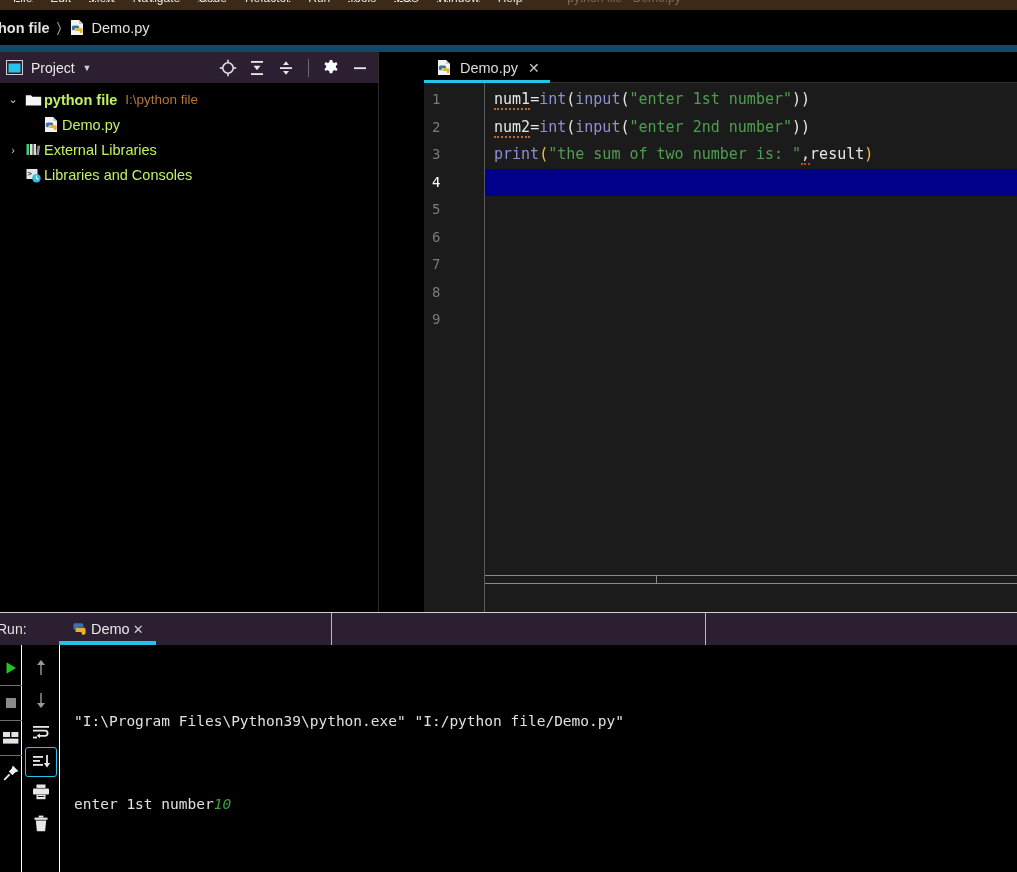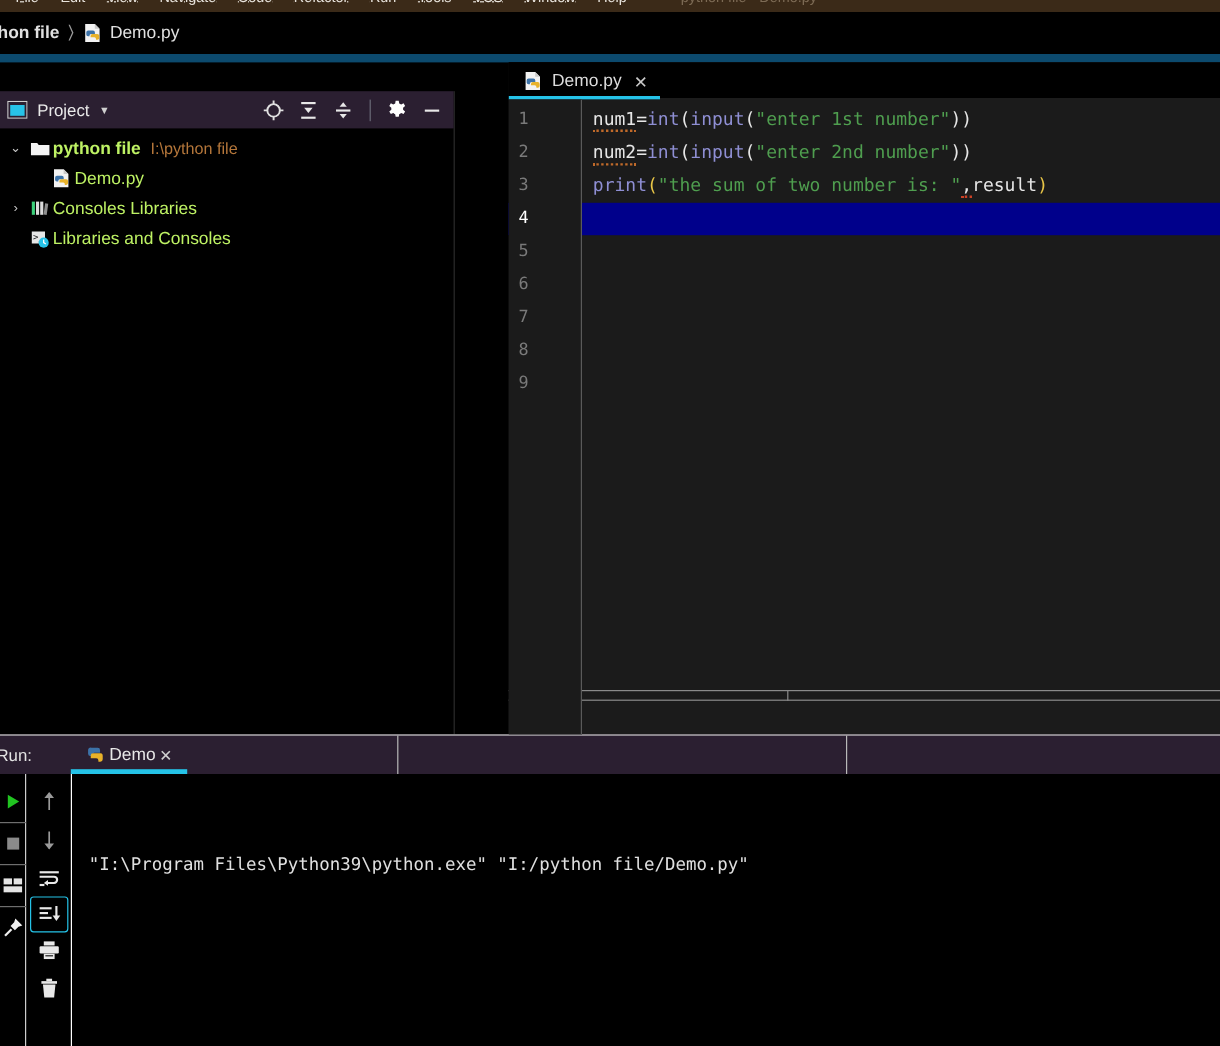--- a/index.html
+++ b/index.html
@@ -37,21 +37,20 @@
   }
   .bc-text { font-size: 14.5px; color: #e0e0e0; font-weight: bold; margin-left: -2px;}
   .bc-sep { color: #9b9b9b; font-size: 15px; margin: 0 7px; font-weight: normal;}
   .bc-file { font-size: 14.5px; color: #e0e0e0; font-weight: normal; }
 
   
   .project-panel {
     position: absolute; left: 0; top: 52px; width: 379px; height: 560px;
     background: #000000;
     border-right: 1px solid #2b2b2b;
-    margin-top: 24px;
   }
   .pp-header {
     height: 31px; background: #2b1f31; display: flex; align-items: center;
     padding: 0 8px 0 6px;
   }
   .pp-title { font-size: 14px; color: #eaeaea; margin-left: 8px; }
   .pp-caret { margin-left: 8px; font-size: 9px; color: #cfcfcf; }
   .pp-tools { margin-left: auto; display: flex; align-items: center; gap: 9px; }
   .pp-tools .tbtn { width: 20px; height: 20px; display: flex; align-items: center; justify-content: center; }
   .pp-divider { width: 1px; height: 18px; background: #6a6a78; margin: 0 3px; }
@@ -286,21 +285,21 @@
       <div class="trow indent0">
         <span class="tarrow">›</span>
         <span class="ticon">
           <svg width="17" height="15" viewBox="0 0 17 15">
             <rect x="1.5" y="2" width="2.6" height="11" fill="#3cd07a"></rect>
             <rect x="5" y="2" width="2.6" height="11" fill="#dcdcdc"></rect>
             <rect x="8.5" y="2" width="2.6" height="11" fill="#dcdcdc"></rect>
             <rect x="12" y="3.6" width="2.6" height="9.4" fill="#8f8f8f" transform="rotate(8 13.3 8)"></rect>
           </svg>
         </span>
-        <span class="tlabel">Consoles Libraries</span>
+        <span class="tlabel">External Libraries</span>
       </div>
 
       <div class="trow indent0">
         <span class="tarrow"></span>
         <span class="ticon">
           <svg width="17" height="16" viewBox="0 0 17 16">
             <path d="M1.5 2h11v10h-11z" fill="#e6e6e6"></path>
             <text x="2.6" y="8.6" font-family="monospace" font-size="7.5" fill="#1b1b1b">&gt;_</text>
             <circle cx="11.4" cy="11.2" r="4.2" fill="#27c3e8"></circle>
             <path d="M11.4 8.6v2.6l1.8 1.1" stroke="#ffffff" stroke-width="1.1" fill="none"></path>
@@ -459,20 +458,21 @@
           <svg width="20" height="18" viewBox="0 0 20 18">
             <rect x="3.5" y="2.6" width="13" height="2.2" fill="#e8e8e8"></rect>
             <rect x="7.6" y="0.6" width="4.8" height="2" fill="#e8e8e8"></rect>
             <path d="M4.8 5.4h10.4l-1.1 10.8H5.9z" fill="#e8e8e8"></path>
           </svg>
         </span>
       </div>
 
       <div class="console">
         <div><span>"I:\Program Files\Python39\python.exe" "I:/python file/Demo.py"</span></div>
+        <div><span>enter 1st number</span><span class="cin">10</span></div>
         
         
         
         
       </div>
     </div>
   </div>
 
 </div>
 

